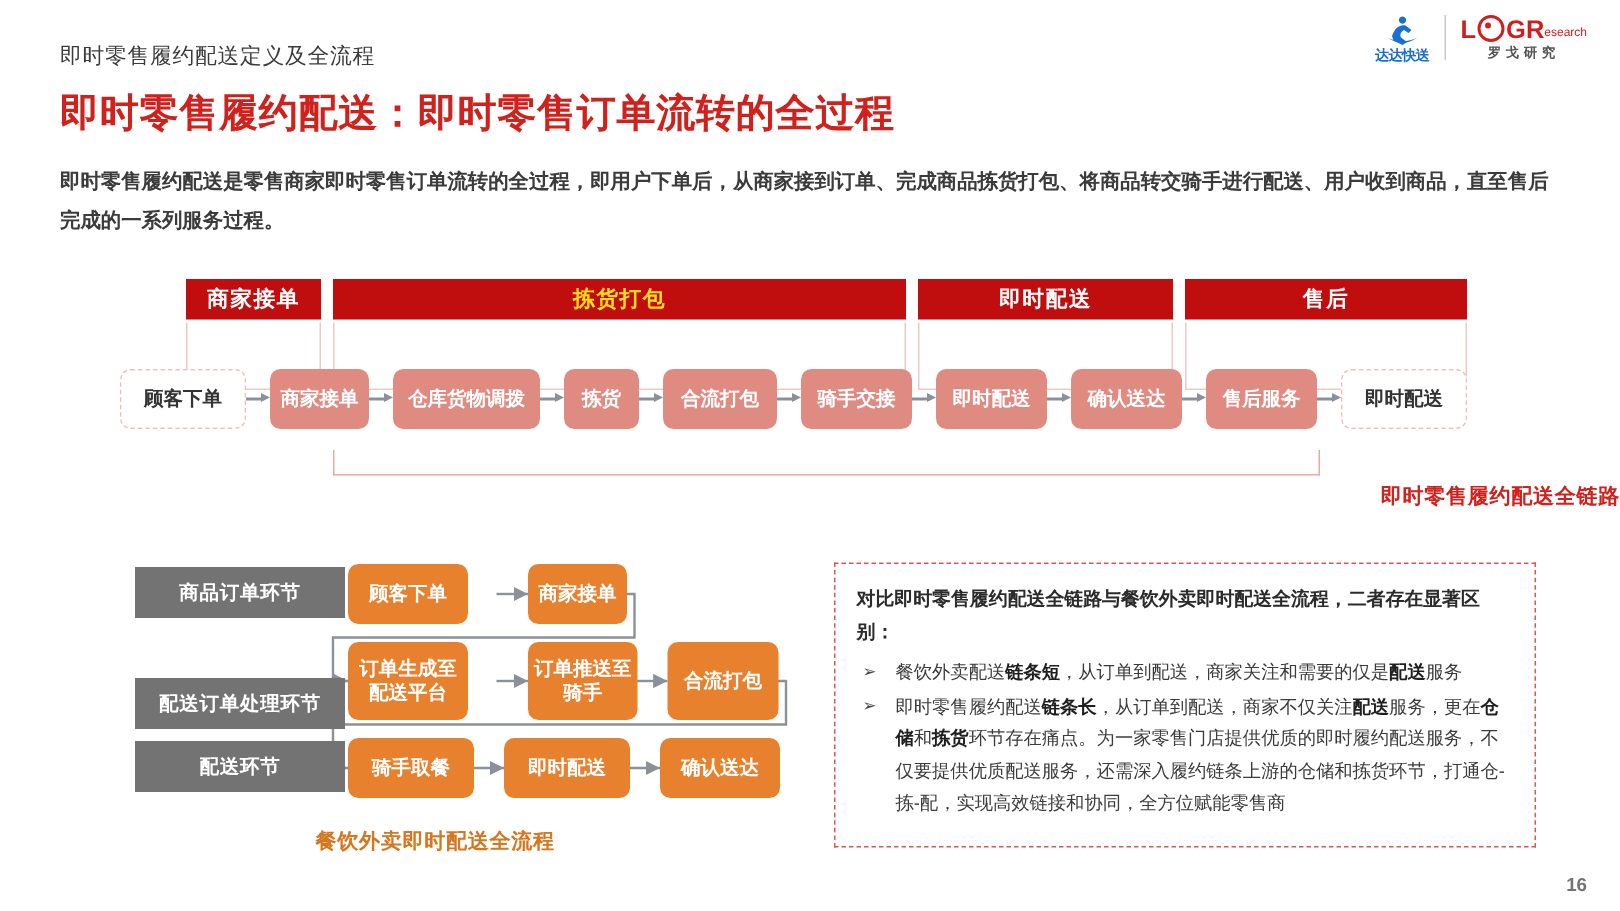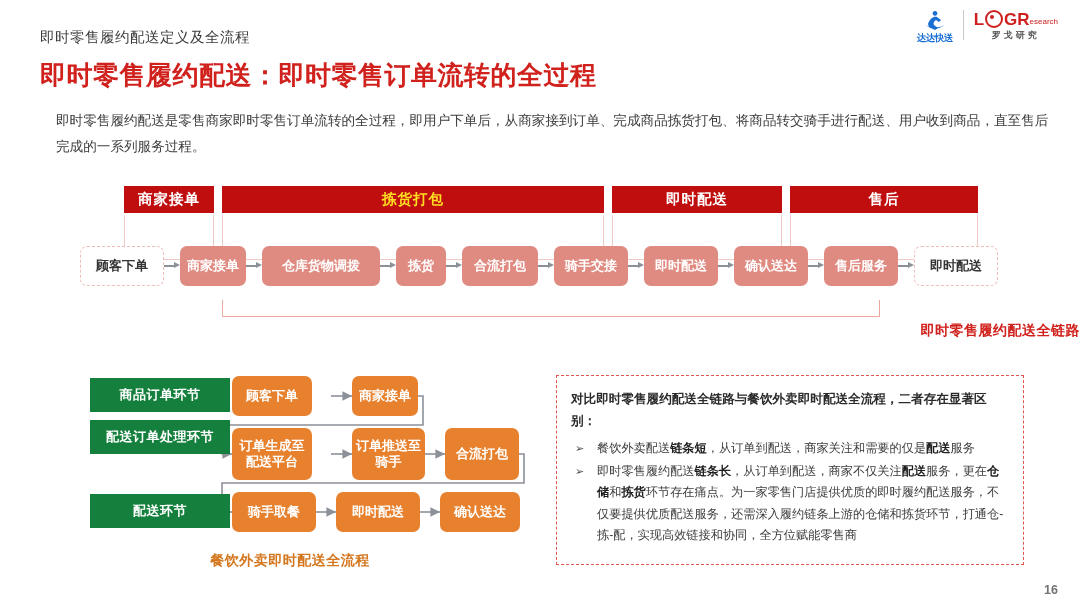--- a/index.html
+++ b/index.html
@@ -22,21 +22,21 @@
   .logo-divider{width:1px;height:30px;background:#c9c9c9;}
   .logo-logr{display:flex;flex-direction:column;align-items:center;line-height:1;}
   .logr-top{display:flex;align-items:center;font-weight:bold;font-size:17px;color:#cf2020;letter-spacing:0px;}
   .logr-top .sm{font-size:8px;font-weight:normal;color:#cf2020;margin-left:0px;align-self:flex-end;margin-bottom:2px;}
   .logr-o{display:inline-block;width:14px;height:14px;border-radius:50%;border:2.5px solid #cf2020;position:relative;margin:0 1px;}
   .logr-o::after{content:"";position:absolute;left:3px;top:3px;width:4px;height:4px;border-radius:50%;background:#cf2020;}
   .logr-bot{font-size:9px;color:#555;letter-spacing:3px;margin-top:3px;font-weight:bold;}
 
   .kicker{position:absolute;left:40px;top:28px;font-size:14.5px;color:#3b3b3b;letter-spacing:.5px;}
   .headline{position:absolute;left:40px;top:58px;font-size:26px;font-weight:bold;color:#d0211c;letter-spacing:.5px;}
-  .lede{position:absolute;left:56px;top:108px;width:1000px;font-size:13.6px;line-height:26px;color:#3b3b3b;}
+  .lede{position:absolute;left:40px;top:108px;width:1000px;font-size:13.6px;line-height:26px;color:#3b3b3b;font-weight:bold;}
   .phase{position:absolute;top:186px;height:27px;background:#c00d0d;color:#fff;
          font-size:14.5px;font-weight:bold;display:flex;align-items:center;justify-content:center;letter-spacing:1px;}
   .phase.accent{color:#ffdd22;}
   .phase-box{position:absolute;top:215px;height:45px;border:1px solid #f0c9c6;border-top:none;box-sizing:border-box;}
 
   
   .chain{position:absolute;left:80px;top:246px;display:flex;align-items:center;}
   .node{height:40px;border-radius:7px;background:#e08b82;color:#fff;
         font-size:13px;font-weight:bold;display:flex;align-items:center;justify-content:center;
         box-sizing:border-box;white-space:nowrap;padding:0 9px;}
@@ -46,21 +46,21 @@
   .arrow::after{content:"";position:absolute;right:0;top:1.2px;width:0;height:0;
                 border-left:6px solid #8c9199;border-top:3.6px solid transparent;border-bottom:3.6px solid transparent;}
 
   
   .bracket{position:absolute;left:222px;top:300px;width:658px;height:17px;
            border:1.4px solid #eba9a2;border-top:none;box-sizing:border-box;}
   .chain-caption{position:absolute;left:0;top:322px;width:1080px;text-align:right;
                  font-size:14px;font-weight:bold;color:#d0211c;letter-spacing:.5px;}
 
   
-  .stage{position:absolute;left:90px;height:34px;width:140px;background:#15803d;color:#fff;
+  .stage{position:absolute;left:90px;height:34px;width:140px;background:#737373;color:#fff;
          font-size:13px;font-weight:bold;display:flex;align-items:center;justify-content:center;letter-spacing:.5px;}
   .obox{position:absolute;background:#e8812e;color:#fff;border-radius:7px;
         font-size:13px;font-weight:bold;display:flex;align-items:center;justify-content:center;
         text-align:center;line-height:16px;box-sizing:border-box;}
   .left-caption{position:absolute;left:90px;top:552px;width:400px;text-align:center;
                 font-size:14px;font-weight:bold;color:#d4771f;letter-spacing:.5px;}
   svg.connectors{position:absolute;left:0;top:0;width:1080px;height:607px;pointer-events:none;}
 
   
   .note{position:absolute;left:556px;top:375px;width:468px;height:190px;
@@ -115,21 +115,21 @@
       <div class="phase-box" style="left: 612px; width: 170px;"></div>
       <div class="phase" style="left: 790px; width: 188px;">售后</div>
       <div class="phase-box" style="left: 790px; width: 188px;"></div>
     </div>
 
   <div class="chain" id="chain">
       <div class="node ghost" style="width: 84px;">顾客下单</div>
       <div class="arrow"></div>
       <div class="node" style="width: 66px;">商家接单</div>
       <div class="arrow"></div>
-      <div class="node" style="width: 118px;">仓库货物调拨</div>
+      <div class="node" style="width: 98px;">仓库货物调拨</div>
       <div class="arrow"></div>
       <div class="node" style="width: 50px;">拣货</div>
       <div class="arrow"></div>
       <div class="node" style="width: 76px;">合流打包</div>
       <div class="arrow"></div>
       <div class="node" style="width: 74px;">骑手交接</div>
       <div class="arrow"></div>
       <div class="node" style="width: 74px;">即时配送</div>
       <div class="arrow"></div>
       <div class="node" style="width: 74px;">确认送达</div>
@@ -155,21 +155,21 @@
     <line x1="331" y1="454" x2="352" y2="454" stroke="#8c9199" stroke-width="1.6" marker-end="url(#ah)"></line>
     <line x1="424" y1="454" x2="445" y2="454" stroke="#8c9199" stroke-width="1.6" marker-end="url(#ah)"></line>
 
     <path d="M518 454 L524 454 L524 483 L222 483 L222 512 L232 512" fill="none" stroke="#8c9199" stroke-width="1.6" marker-end="url(#ah)"></path>
 
     <line x1="315" y1="512" x2="336" y2="512" stroke="#8c9199" stroke-width="1.6" marker-end="url(#ah)"></line>
     <line x1="419" y1="512" x2="440" y2="512" stroke="#8c9199" stroke-width="1.6" marker-end="url(#ah)"></line>
   </svg>
   <div id="takeout">
       <div class="stage" style="top: 378px;">商品订单环节</div>
-      <div class="stage" style="top: 420px;">配送订单处理环节</div>
+      <div class="stage" style="top: 452px;">配送订单处理环节</div>
       <div class="stage" style="top: 494px;">配送环节</div>
       <div class="obox" style="left: 232px; top: 376px; width: 80px; height: 40px;">顾客下单</div>
       <div class="obox" style="left: 352px; top: 376px; width: 66px; height: 40px;">商家接单</div>
       <div class="obox" style="left: 232px; top: 428px; width: 80px; height: 52px;">订单生成至<br>配送平台</div>
       <div class="obox" style="left: 352px; top: 428px; width: 73px; height: 52px;">订单推送至<br>骑手</div>
       <div class="obox" style="left: 445px; top: 428px; width: 74px; height: 52px;">合流打包</div>
       <div class="obox" style="left: 232px; top: 492px; width: 84px; height: 40px;">骑手取餐</div>
       <div class="obox" style="left: 336px; top: 492px; width: 84px; height: 40px;">即时配送</div>
       <div class="obox" style="left: 440px; top: 492px; width: 80px; height: 40px;">确认送达</div>
     </div>

